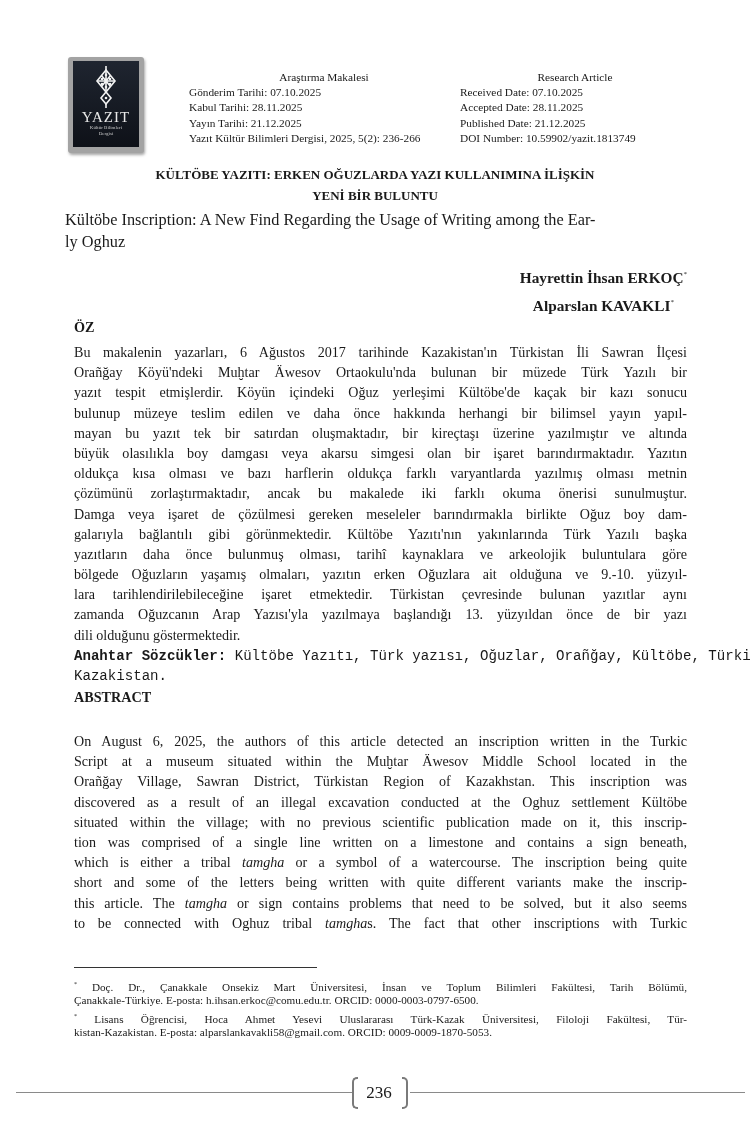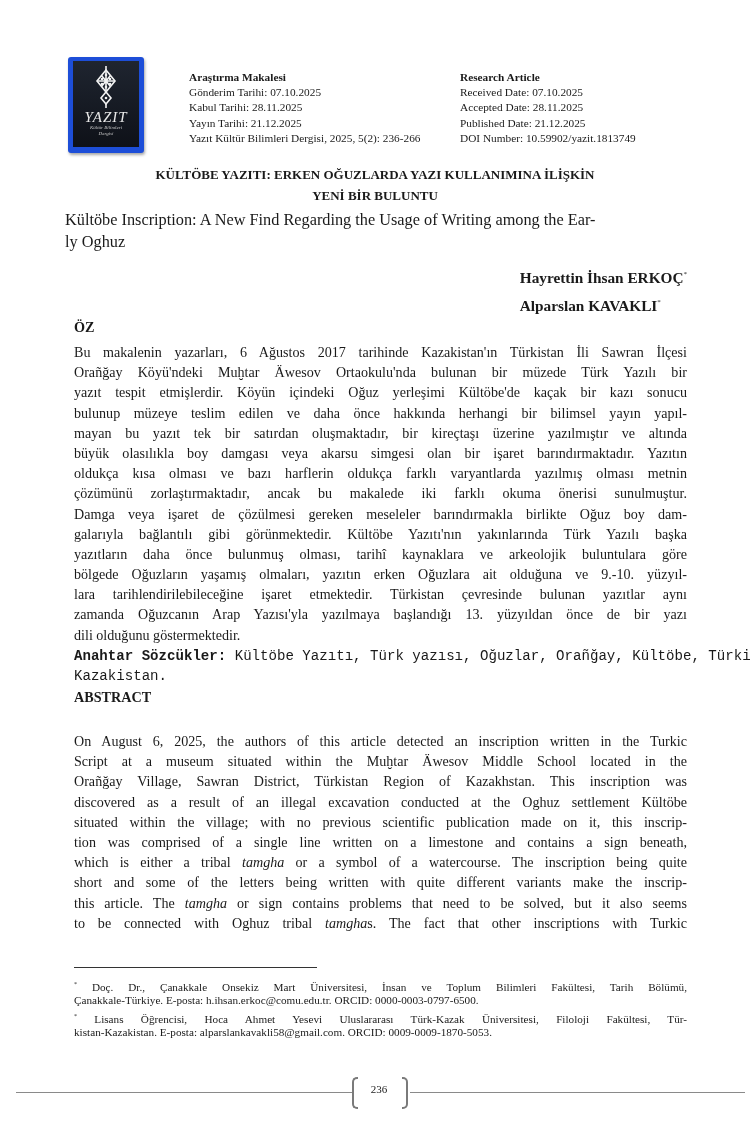--- a/index.html
+++ b/index.html
@@ -18,24 +18,23 @@
     .page {
       position: absolute;
       left: 0; top: 0;
       width: 750px; height: 1136px;
     }
     
     .logo {
       position: absolute;
       left: 68px; top: 57px;
       width: 76px; height: 96px;
-      background: #1d4ed8;
+      background: #a3a3a3;
       border-radius: 3px;
       box-shadow: 1px 2px 3px rgba(0,0,0,0.35);
-      font-style: italic;
     }
     .logo-inner {
       position: absolute;
       left: 5px; top: 4px; right: 5px; bottom: 6px;
       background: linear-gradient(180deg, #1f2530 0%, #0e1118 100%);
       text-align: center;
       color: #e8e8e8;
     }
     .logo-inner svg { display: block; margin: 4px auto 0 auto; }
     .logo-name {
@@ -54,21 +53,21 @@
     .meta {
       position: absolute;
       top: 70px;
       font-family: "Liberation Serif", serif;
       font-size: 11.3px;
       line-height: 15.2px;
       color: #1a1a1a;
     }
     .meta-left { left: 189px; width: 270px; }
     .meta-right { left: 460px; width: 230px; }
-    .meta .meta-title { font-weight: bold; }
+    .meta .meta-title { font-weight: normal; text-align: center; }
     .meta div { white-space: nowrap; }
 
     
     .title-tr {
       position: absolute;
       left: 70px; top: 164px;
       width: 610px;
       text-align: center;
       font-family: "Liberation Serif", serif;
       font-weight: bold;
@@ -80,21 +79,21 @@
       left: 65px; top: 209px;
       width: 620px;
       text-align: left;
       font-family: "Liberation Serif", serif;
       font-size: 16.3px;
       line-height: 22px;
     }
     .authors {
       position: absolute;
       right: 63px; top: 262px;
-      text-align: left;
+      text-align: center;
       font-family: "Liberation Serif", serif;
       font-weight: bold;
       font-size: 15.3px;
       line-height: 24px;
     }
     .authors sup { font-size: 7px; font-weight: normal; vertical-align: 7px; }
 
     
     .section-head {
       position: absolute;
@@ -153,21 +152,21 @@
       box-sizing: border-box;
     }
     .bracket.left { left: 352px; border-right: none; border-radius: 5px 0 0 5px; }
     .bracket.right { left: 402px; border-left: none; border-radius: 0 5px 5px 0; }
     .page-number {
       position: absolute;
       left: 356px; top: 1083px;
       width: 46px;
       text-align: center;
       font-family: "Liberation Serif", serif;
-      font-size: 11px;
+      font-size: 17px;
     }
   </style>
 </head>
 <body>
 
 <div class="page">
 
   <div class="logo">
     <div class="logo-inner">
       <svg width="30" height="44" viewBox="0 0 30 44">

